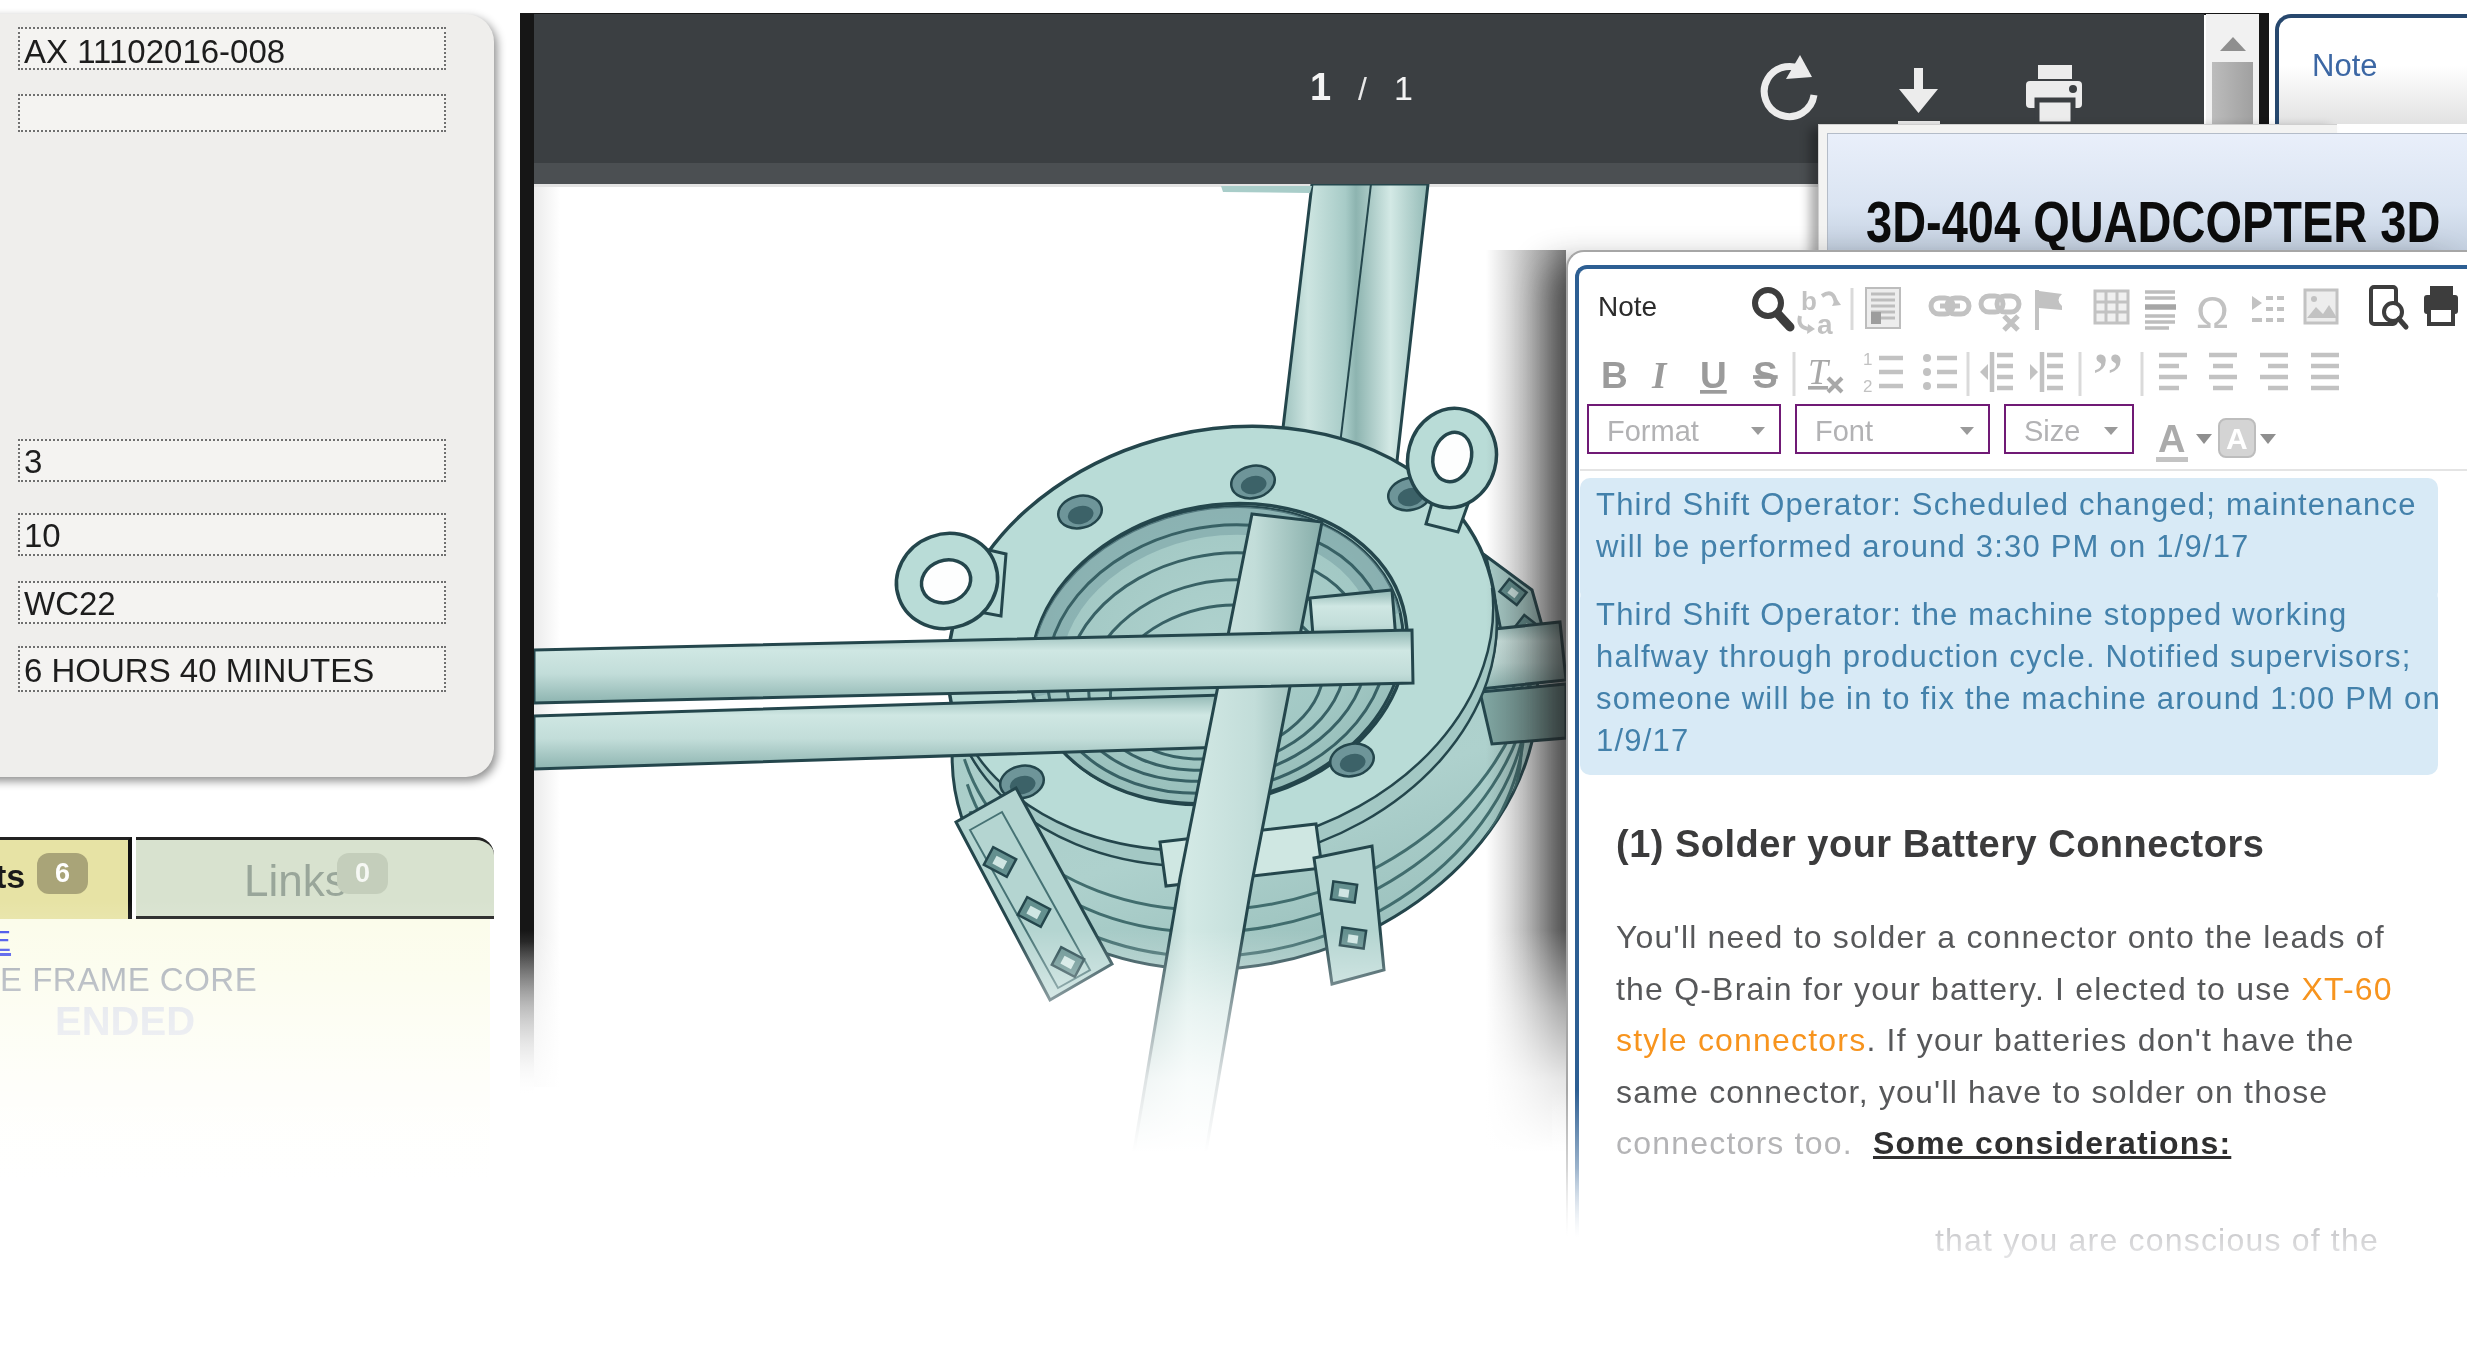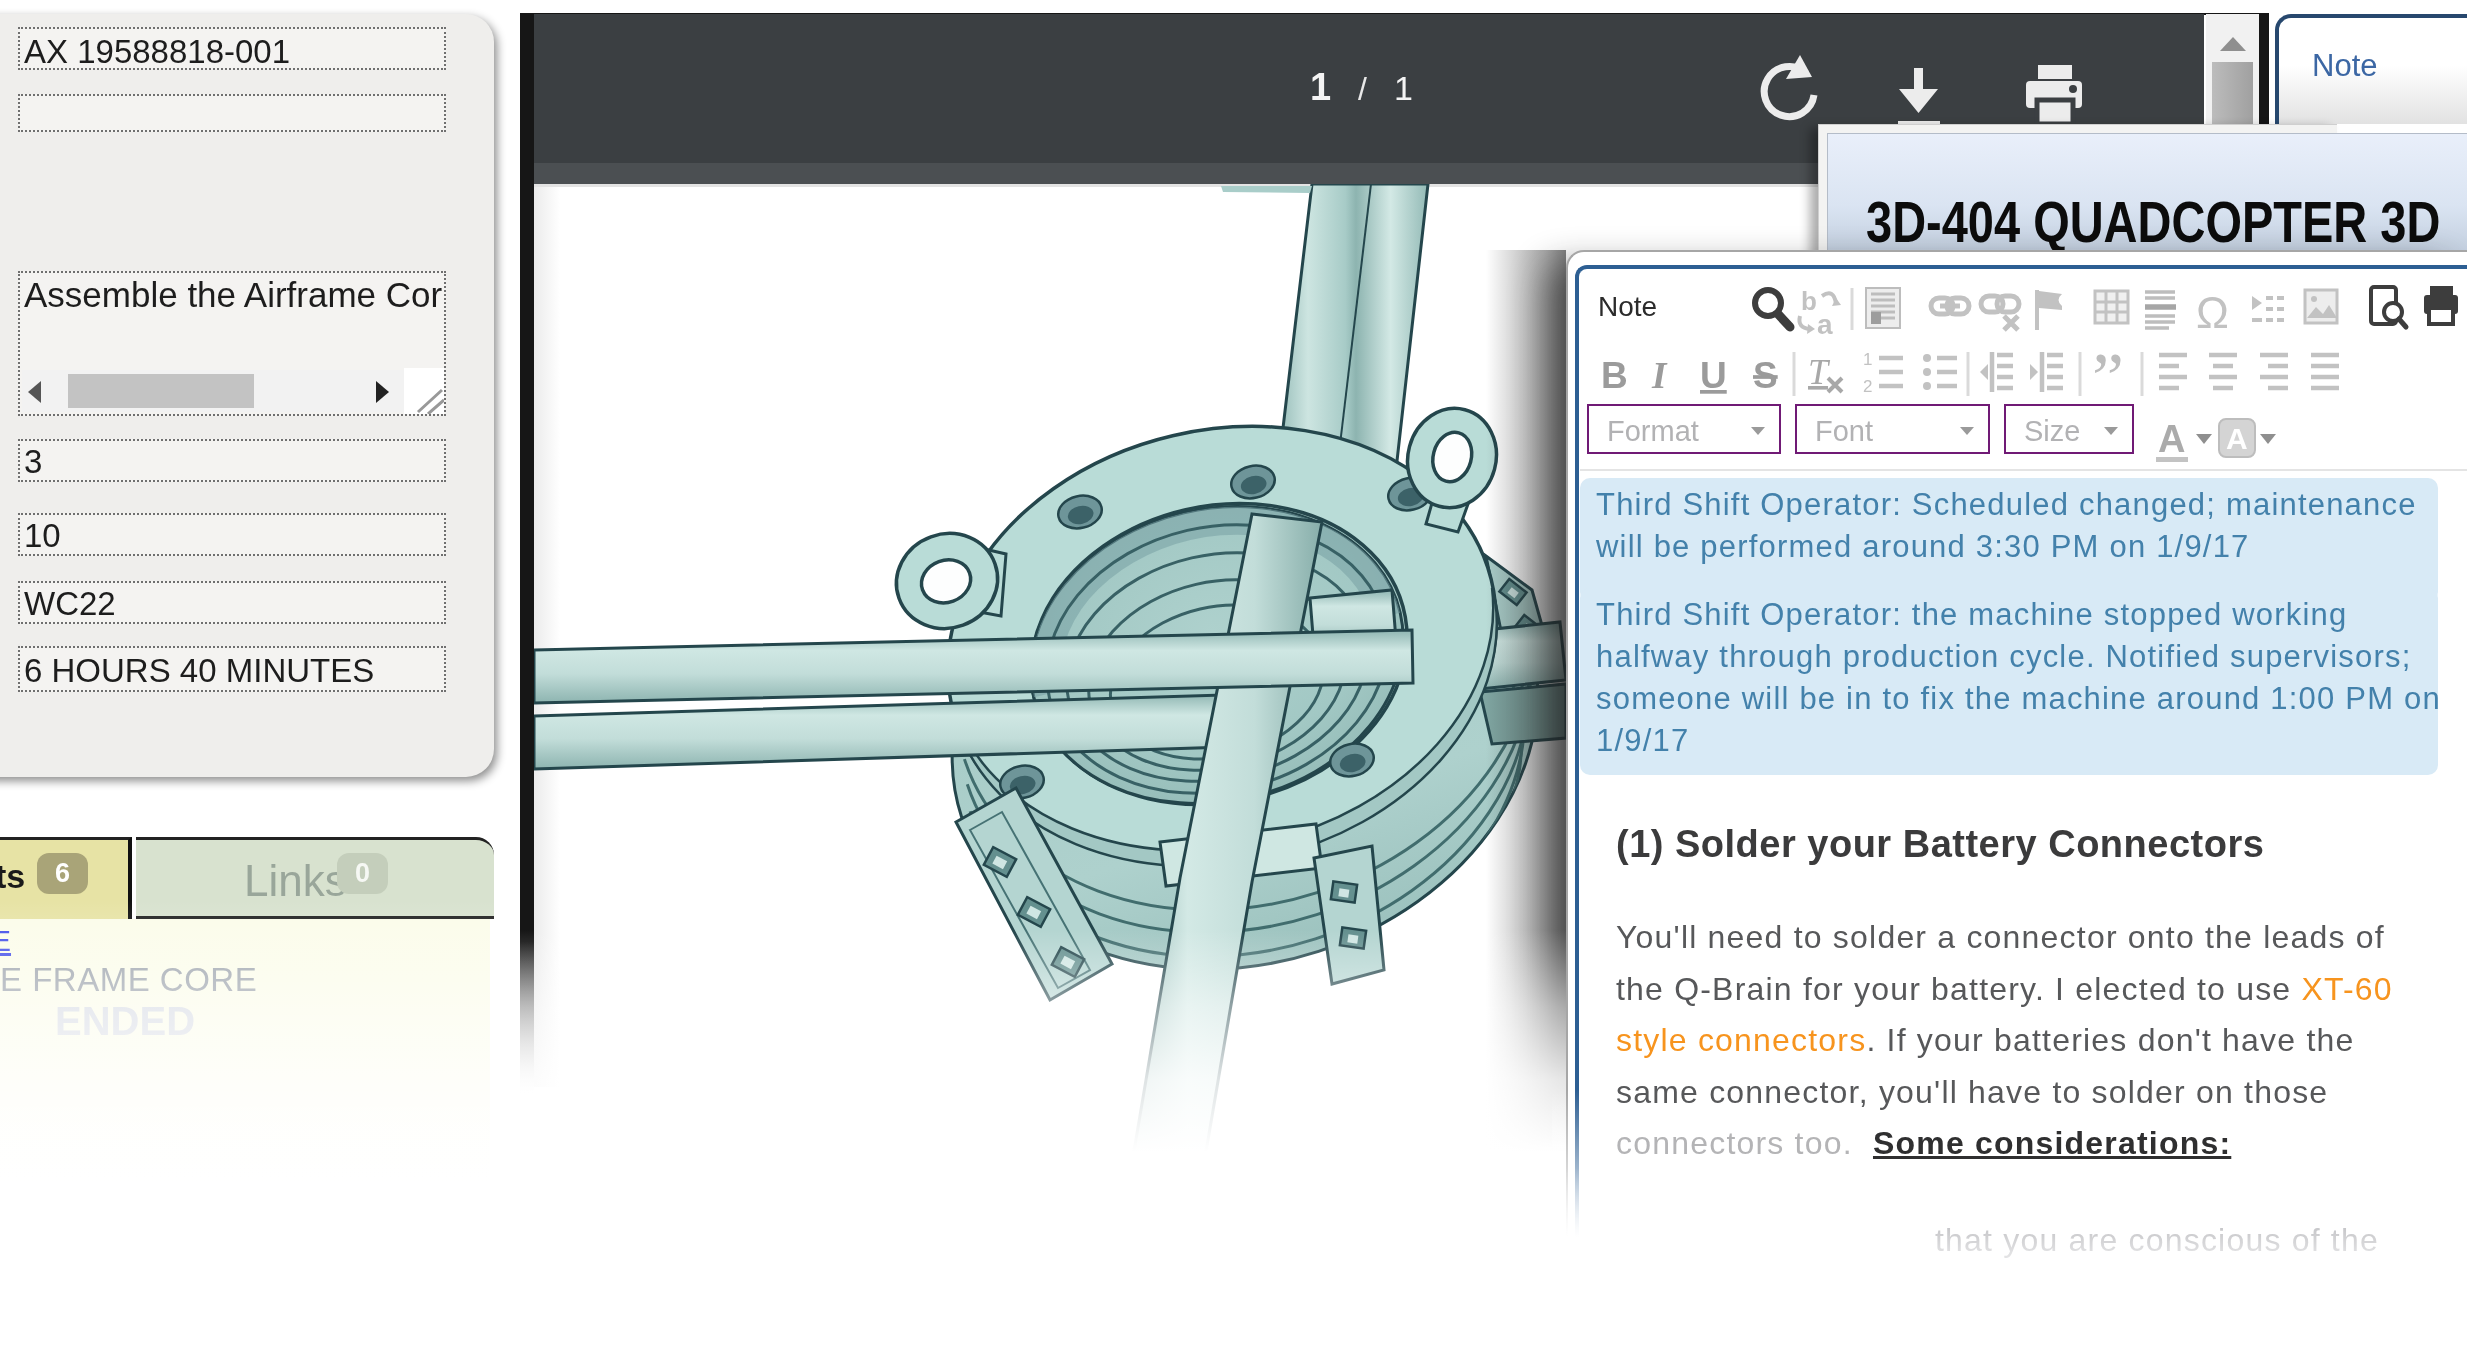--- a/index.html
+++ b/index.html
@@ -183,35 +183,23 @@
         <rect x="1341" y="929" width="24" height="18" fill="#64908f" stroke="#24464c" stroke-width="2.5"></rect>
         <rect x="1348" y="935" width="10" height="8" fill="#cfe6e3"></rect>
       </g>
   </svg>
 
   <div class="abs" style="left:966px;top:237px;width:80px;height:913px;background:linear-gradient(to right,rgba(40,40,40,0),rgba(42,42,42,0.42) 75%,rgba(42,42,42,0.6));"></div>
 </div>
 
 <div class="abs" id="leftpanel" style="left:-20px;top:14px;width:514px;height:763px;background:#efeeec;border-radius:0 28px 28px 0;box-shadow:3px 4px 10px rgba(0,0,0,0.45);">
   <div class="abs fld" style="left:38px;top:13px;width:428px;height:43px;">
-      <span style="margin-top:4px;">AX 19588818-001</span>
+      <span style="margin-top:4px;">AX 11102016-008</span>
     </div>
   <div class="abs fld" style="left:38px;top:80px;width:428px;height:38px;"></div>
-  <div class="abs fld" style="left:38px;top:257px;width:428px;height:145px;overflow:hidden;">
-      <span style="margin-top:2px;white-space:nowrap;font-size:35px;">Assemble the Airframe Cor</span>
-    <div class="abs" style="left:2px;top:97px;width:382px;height:42px;background:#f2f2f2;"></div>
-    <div class="abs" style="left:8px;top:108px;width:0;height:0;border-top:11px solid transparent;border-bottom:11px solid transparent;border-right:13px solid #555;"></div>
-    <div class="abs" style="left:48px;top:101px;width:186px;height:34px;background:#c3c3c3;"></div>
-    <div class="abs" style="left:356px;top:108px;width:0;height:0;border-top:11px solid transparent;border-bottom:11px solid transparent;border-left:13px solid #222;"></div>
-    <div class="abs" style="left:384px;top:95px;width:44px;height:50px;background:#fff;">
-      <svg width="44" height="50">
-          <path d="M 14 44 L 38 22 M 24 46 L 40 32" stroke="#999" stroke-width="3" fill="none"></path>
-        </svg>
-    </div>
-  </div>
   <div class="abs fld" style="left:38px;top:425px;width:428px;height:43px;">
       <span style="margin-top:2px;">3</span>
     </div>
   <div class="abs fld" style="left:38px;top:499px;width:428px;height:43px;">
       <span style="margin-top:2px;">10</span>
     </div>
   <div class="abs fld" style="left:38px;top:567px;width:428px;height:43px;">
       <span style="margin-top:2px;">WC22</span>
     </div>
   <div class="abs fld" style="left:38px;top:632px;width:428px;height:46px;">

